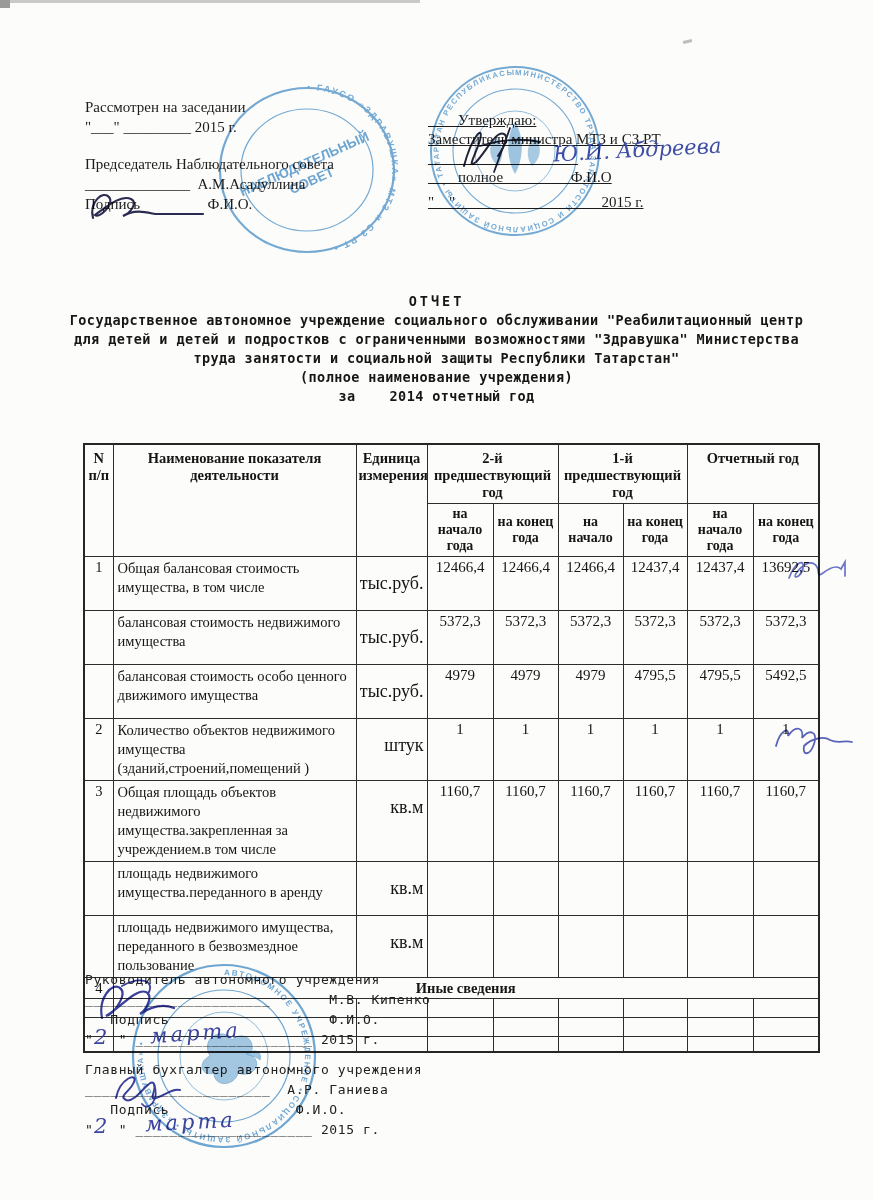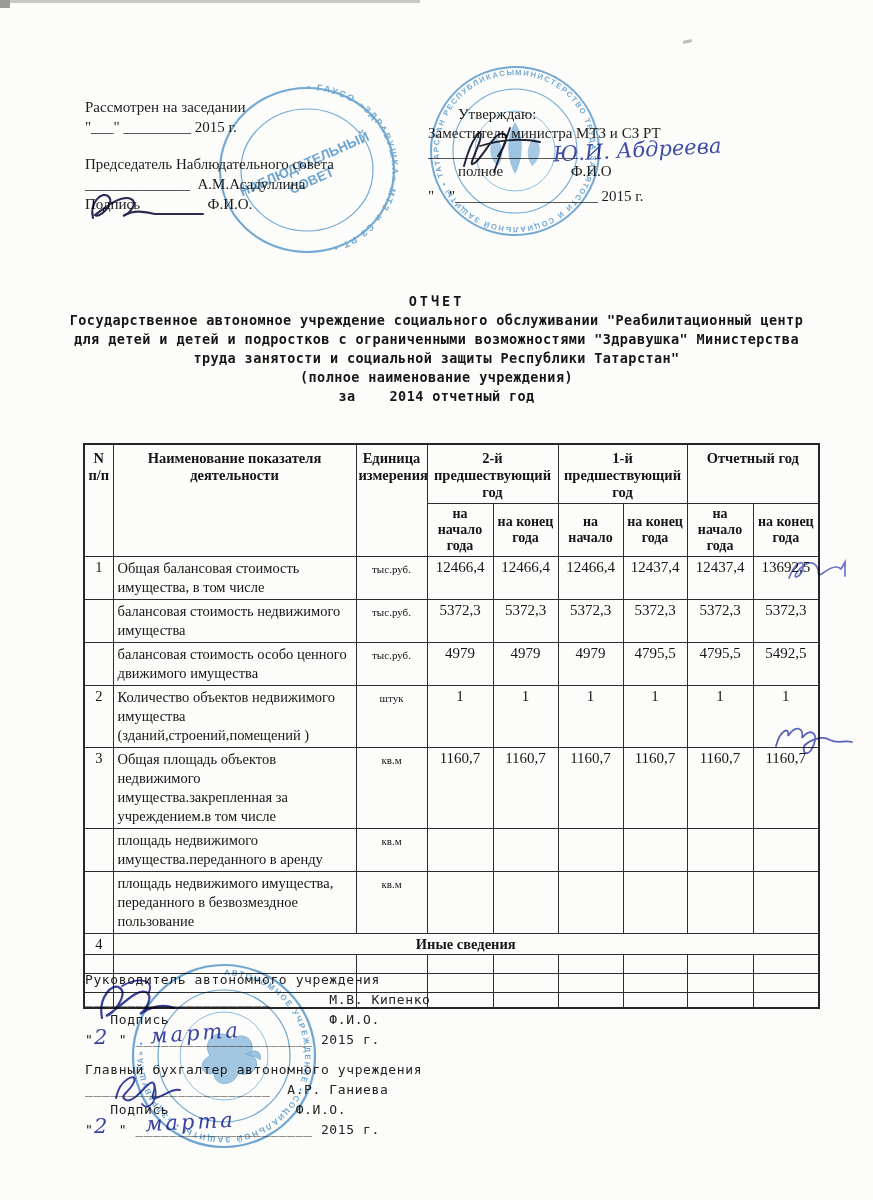--- a/index.html
+++ b/index.html
@@ -7,38 +7,38 @@
         font-family:"Liberation Serif",serif;color:#1c1c1c;}
   .pre{white-space:pre;}
   
   .scan-edge-top{position:absolute;left:0;top:0;width:420px;height:3px;background:#c9c9c7;}
   .scan-corner{position:absolute;left:0;top:0;width:10px;height:8px;background:#9a9a98;}
   .speck{position:absolute;left:683px;top:40px;width:9px;height:3px;background:#bdbdbb;transform:rotate(-12deg);}
 
   
   .tl-block{position:absolute;left:85px;top:97px;font-size:15px;line-height:20px;}
   .tl-block .gap{height:17px;}
-  .tr-block{position:absolute;left:428px;top:105px;font-size:15px;line-height:19px;}
+  .tr-block{position:absolute;left:428px;top:111px;font-size:15px;line-height:19px;text-decoration:underline;}
 
   
   .title-block{position:absolute;left:0;top:292px;width:873px;text-align:center;
                font-family:"DejaVu Sans Mono",monospace;font-weight:bold;font-size:13.5px;
                letter-spacing:.4px;line-height:19px;color:#161616;}
 
   
   table.report{position:absolute;left:83px;top:443px;width:735px;border-collapse:collapse;
                table-layout:fixed;font-size:14.5px;color:#151515;}
   table.report th,table.report td{border:1.6px solid #2d2d2d;overflow:hidden;}
   table.report{border:2.4px solid #262626;}
   table.report th{font-weight:bold;line-height:17px;padding:2px 2px;}
   tr.hdr-groups th{vertical-align:top;padding-top:5px;}
   tr.hdr-sub th{vertical-align:middle;line-height:16px;font-size:14px;}
   td.c-num{text-align:center;vertical-align:top;padding-top:2px;}
   td.c-name{text-align:left;vertical-align:top;padding:2px 4px;line-height:19px;}
-  td.c-unit{text-align:center;vertical-align:top;padding:6px 3px;font-size:11px;}
+  td.c-unit{text-align:right;vertical-align:top;padding:16px 3px;font-size:18px;}
   td.c-val{text-align:center;vertical-align:top;padding-top:2px;font-size:15px;}
   td.c-merged{text-align:center;font-weight:bold;vertical-align:middle;font-size:14.5px;margin-top:44px;}
 
   
   .footer-block{position:absolute;left:85px;font-family:"DejaVu Sans Mono",monospace;
                 font-size:13px;line-height:20px;color:#222;letter-spacing:.6px;}
   .fb1{top:970px;}
   .fb2{top:1060px;}
 
   

